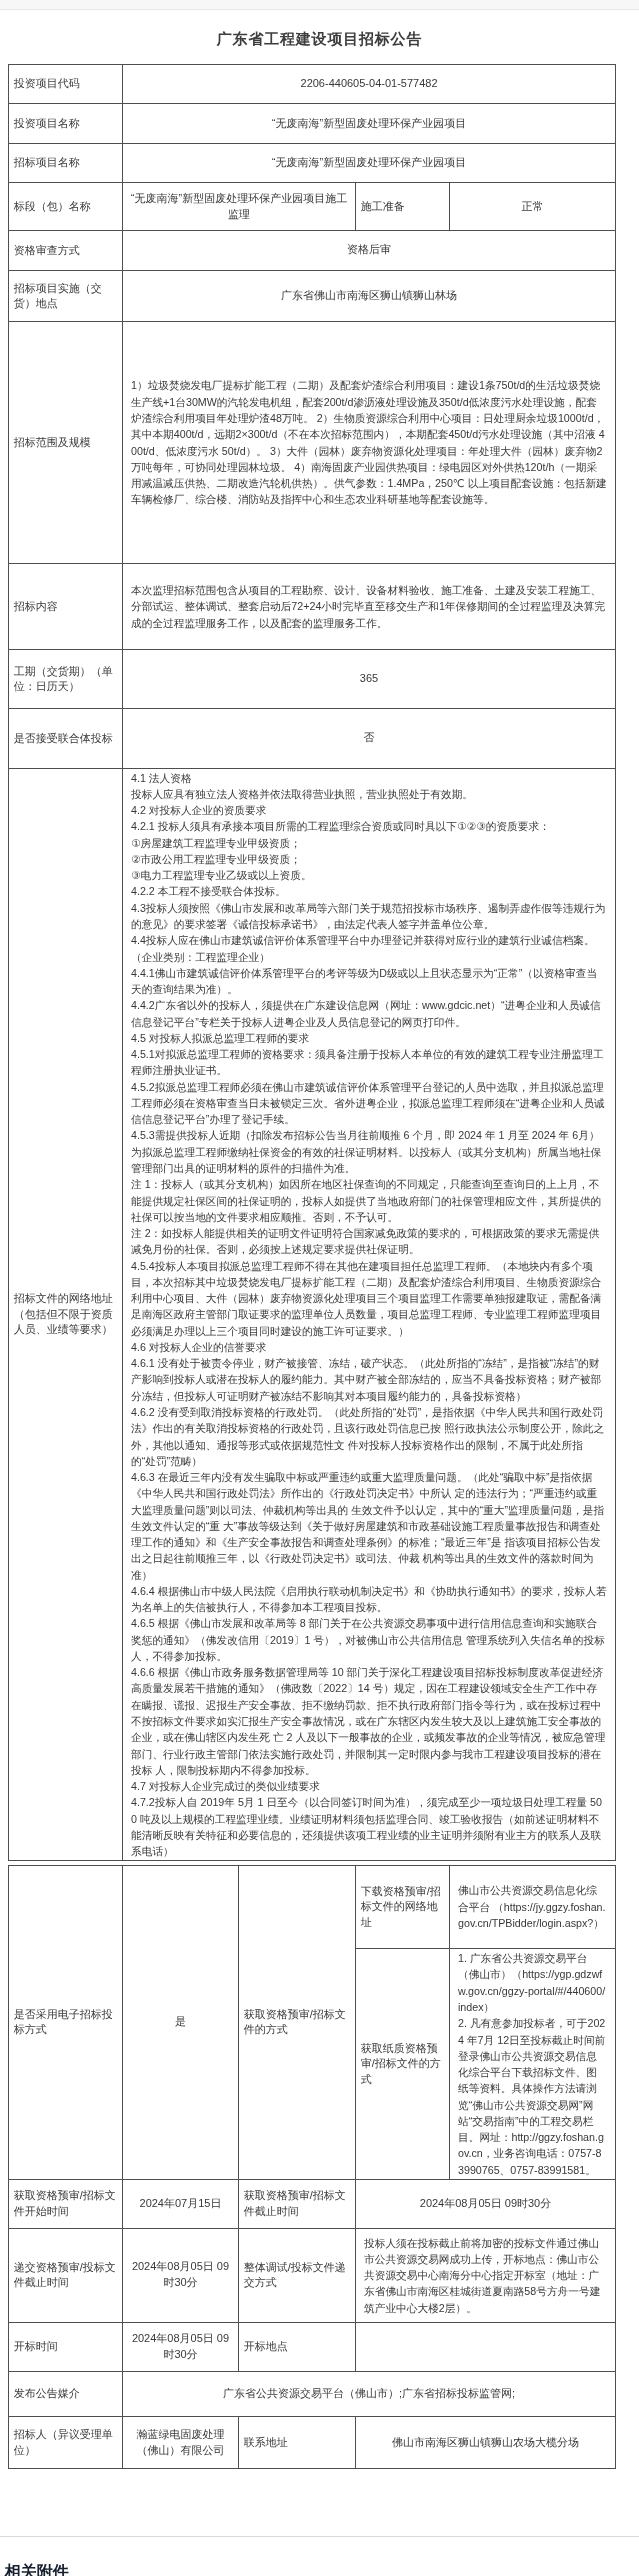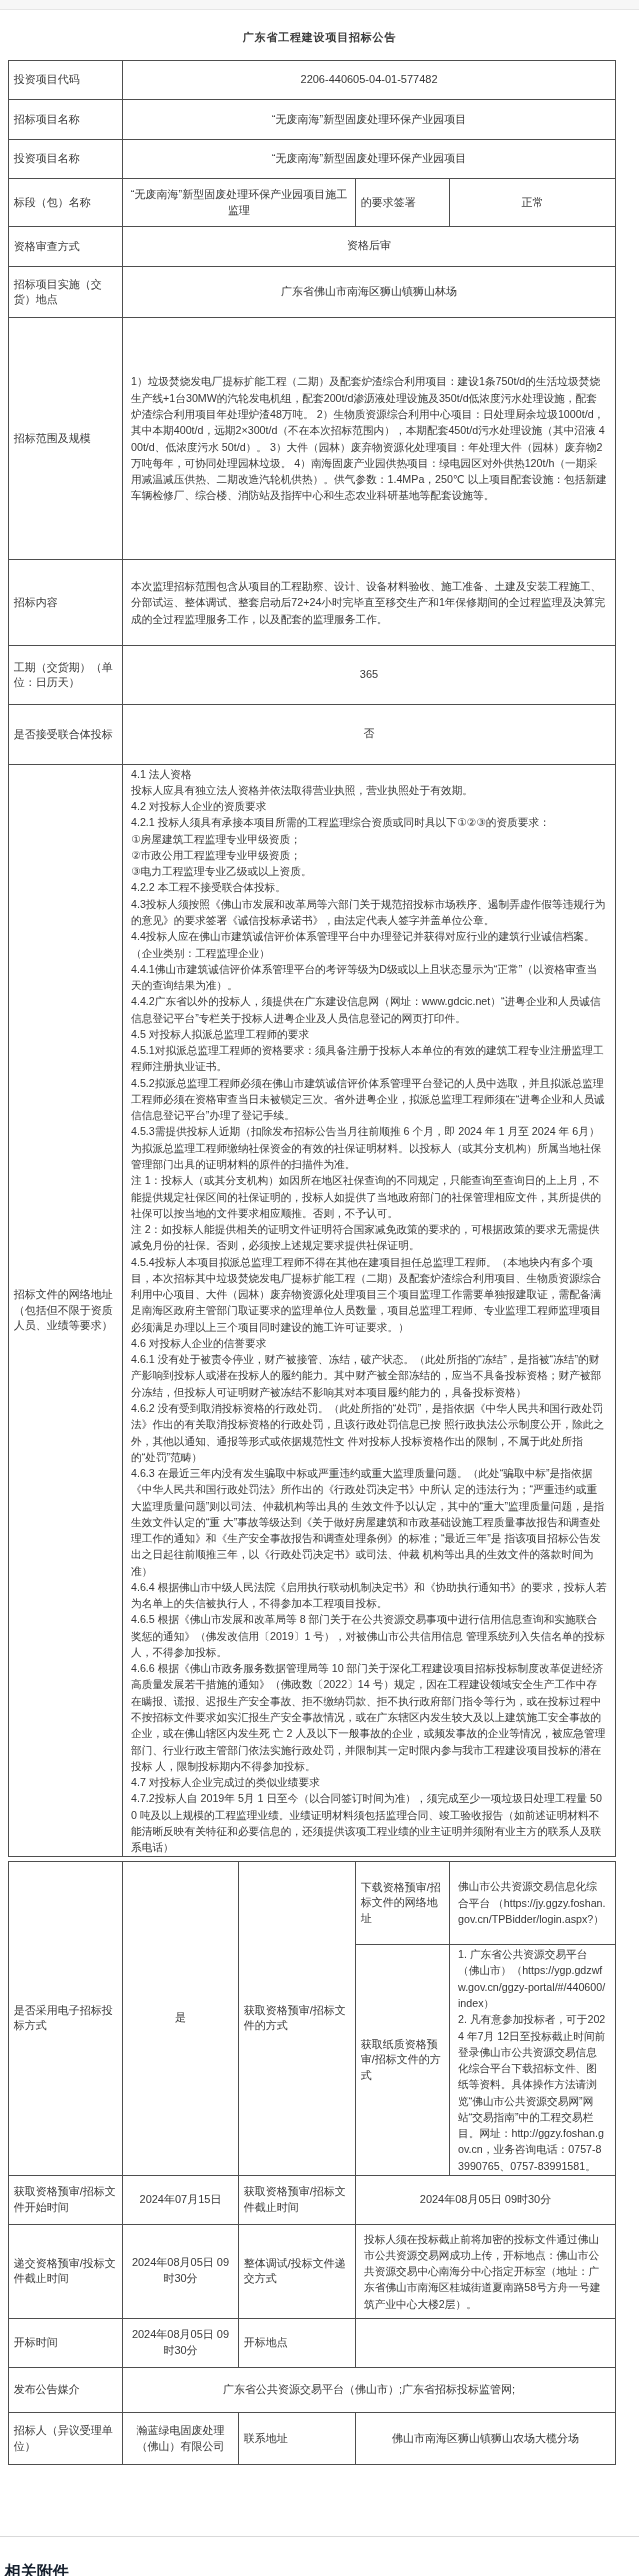--- a/index.html
+++ b/index.html
@@ -3,21 +3,21 @@
 <meta charset="utf-8">
 <style>
   html,body{margin:0;padding:0;}
   body{
     width:639px;height:2576px;overflow:hidden;position:relative;
     background:#ffffff;color:#383838;
     font-family:"Liberation Sans","DejaVu Sans",sans-serif;
   }
   .topbar{height:8.7px;background:#f7f7f7;border-bottom:0.8px solid #e6e6e6;}
   .page-title{
-    text-align:center;font-size:11px;font-weight:600;color:#3d3d3d;
+    text-align:center;font-size:15px;font-weight:600;color:#3d3d3d;
     letter-spacing:0.8px;margin:20.7px 0 14.3px 0;
   }
   table{border-collapse:collapse;table-layout:fixed;width:607px;margin-left:8px;}
   col.c1{width:114px;} col.c2{width:116px;} col.c3{width:117px;} col.c4{width:94px;} col.c5{width:166px;}
   td{
     border:0.8px solid #4e4e4e;font-size:11px;color:#383838;
     padding:3.2px 6.4px;vertical-align:middle;word-break:break-all;
   }
   td.lab{line-height:1.4;padding:4.8px 4.8px;}
   td.val{text-align:center;line-height:1.45;margin-top:24px;}
@@ -49,31 +49,31 @@
       <col class="c3">
       <col class="c4">
       <col class="c5">
     </colgroup>
   <tbody>
       <tr>
     <td class="lab" style="height:29px">投资项目代码</td>
     <td class="val" colspan="4">2206-440605-04-01-577482</td>
   </tr>
   <tr>
-    <td class="lab" style="height:29px">招标项目名称</td>
+    <td class="lab" style="height:29px">投资项目名称</td>
     <td class="val" colspan="4">“无废南海”新型固废处理环保产业园项目</td>
   </tr>
   <tr>
-    <td class="lab" style="height:29px">投资项目名称</td>
+    <td class="lab" style="height:29px">招标项目名称</td>
     <td class="val" colspan="4">“无废南海”新型固废处理环保产业园项目</td>
   </tr>
   <tr>
     <td class="lab" style="height:37px">标段（包）名称</td>
     <td class="val" colspan="2">“无废南海”新型固废处理环保产业园项目施工监理</td>
-    <td class="lab">的要求签署</td>
+    <td class="lab">施工准备</td>
     <td class="val">正常</td>
   </tr>
   <tr>
     <td class="lab" style="height:29px">资格审查方式</td>
     <td class="val" colspan="4">资格后审</td>
   </tr>
   <tr>
     <td class="lab" style="height:41px">招标项目实施（交货）地点</td>
     <td class="val" colspan="4">广东省佛山市南海区狮山镇狮山林场</td>
   </tr>

